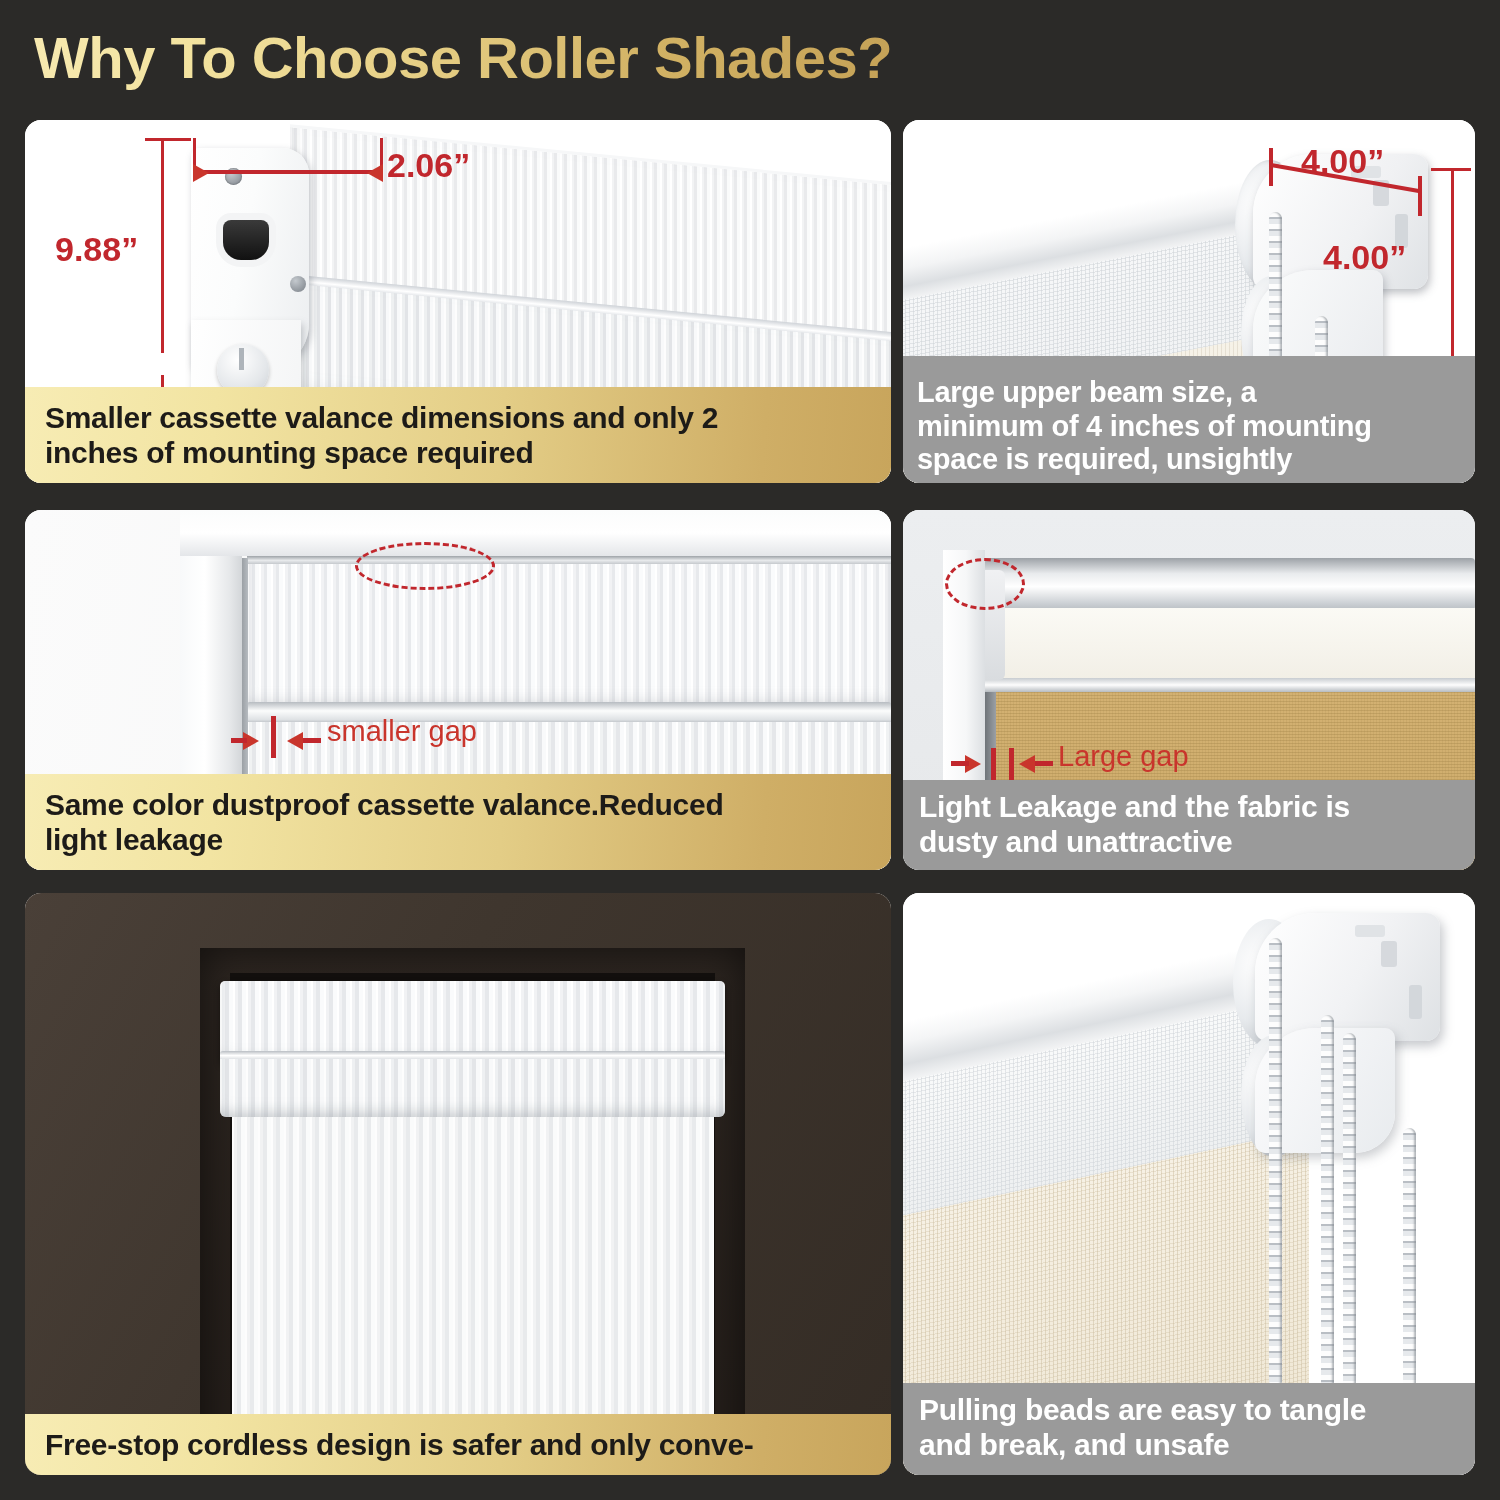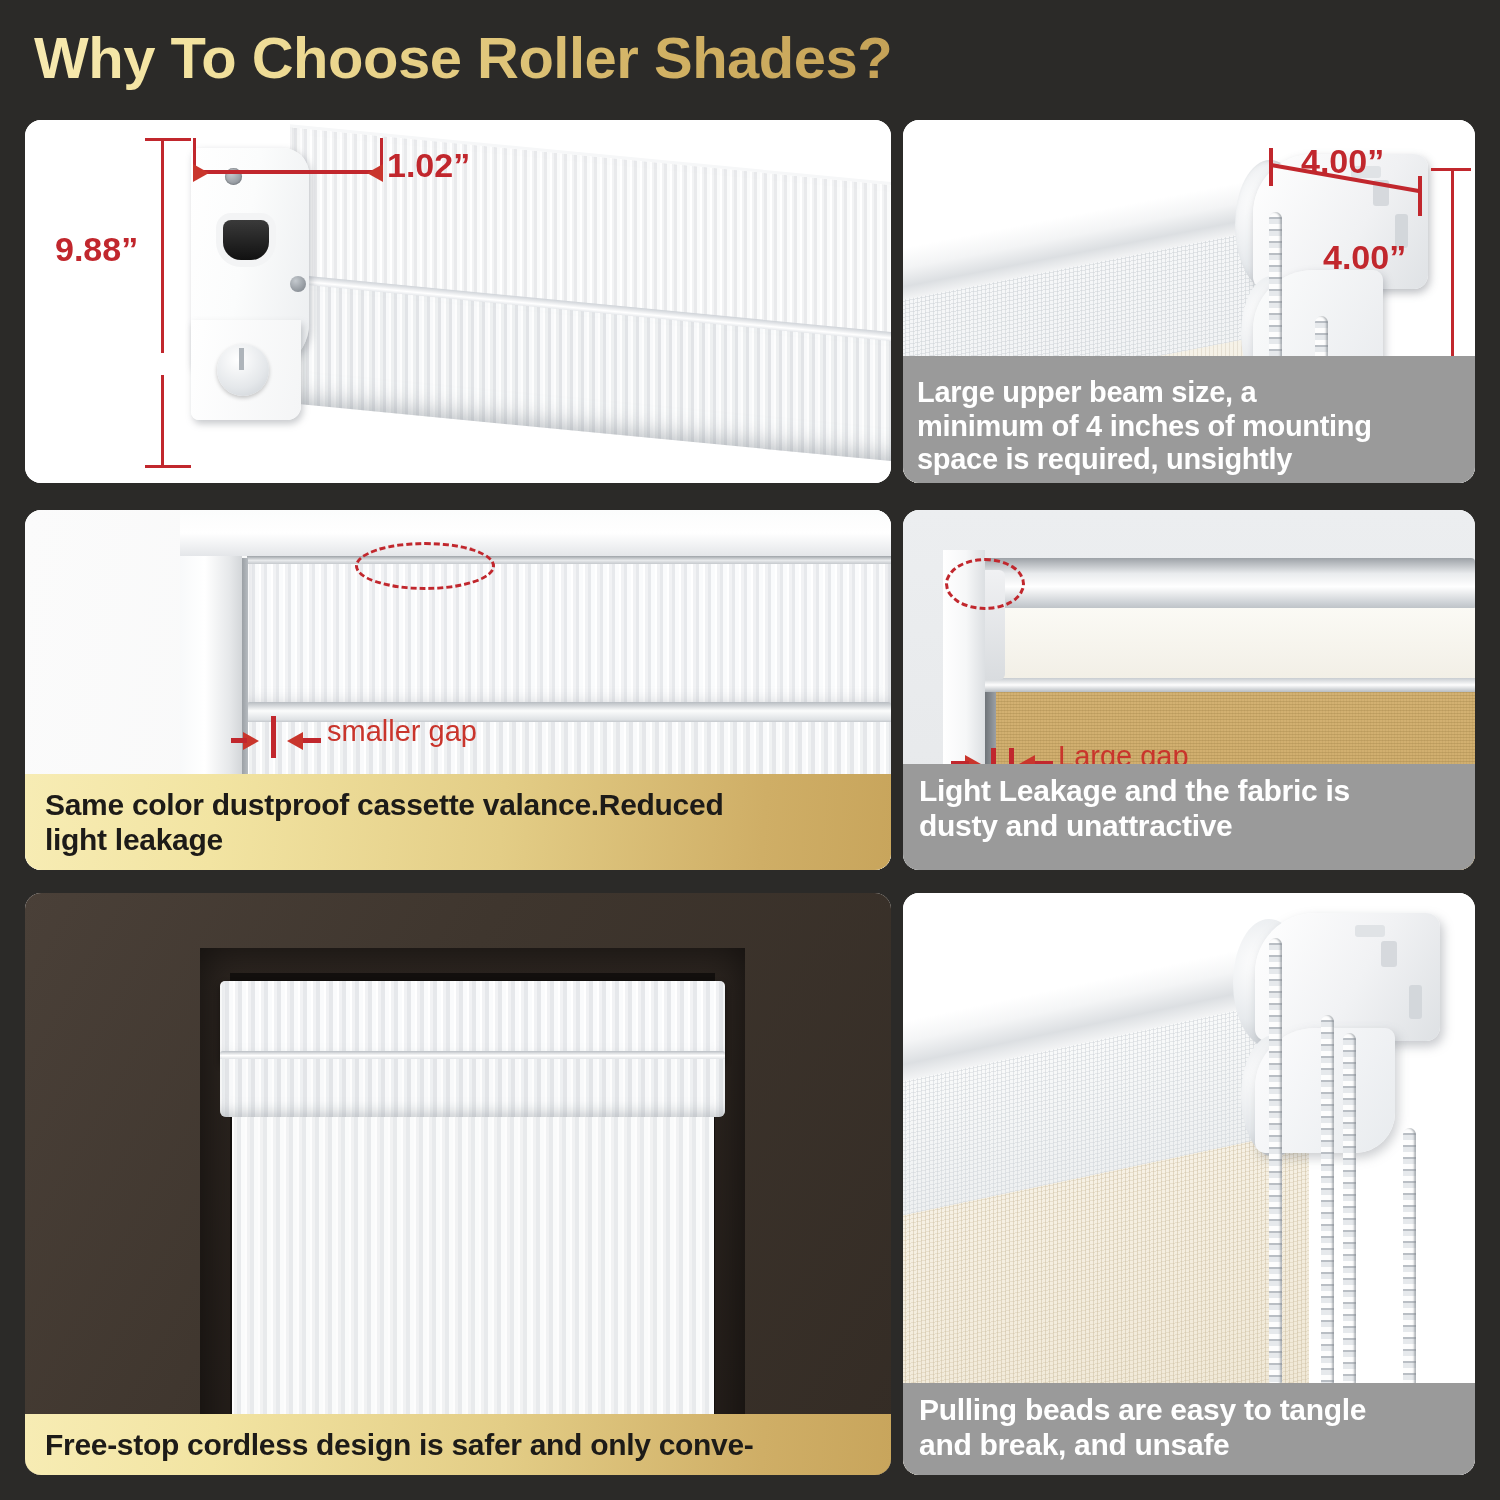--- a/index.html
+++ b/index.html
@@ -354,27 +354,31 @@
       <div class="p1-slot"></div>
       <div class="p1-screw1"></div>
       <div class="p1-screw2"></div>
       <div class="p1-wheel"></div>
 
       <div class="rline" style="left:168px; top:18px; width:3px; height:32px;"></div>
       <div class="rline" style="left:355px; top:18px; width:3px; height:36px;"></div>
       <div class="rline" style="left:168px; top:50px; width:190px; height:4px;"></div>
       <div class="arrow-r" style="left:168px; top:44px;"></div>
       <div class="arrow-l" style="left:342px; top:44px;"></div>
-      <div class="dim" style="left:362px; top:26px;">1.02”</div>
+      <div class="dim" style="left:362px; top:26px;">2.06”</div>
 
       <div class="rline" style="left:136px; top:18px; width:3px; height:215px;"></div>
       <div class="rline" style="left:136px; top:255px; width:3px; height:93px;"></div>
       <div class="rline" style="left:120px; top:18px; width:46px; height:3px;"></div>
       <div class="rline" style="left:120px; top:345px; width:46px; height:3px;"></div>
       <div class="dim" style="left:30px; top:110px;">9.88”</div>
+    </div>
+    <div class="cap gold">
+      <span>Smaller cassette valance dimensions and only 2</span>
+      <span>inches of mounting space required</span>
     </div>
   </div>
 
   <div class="panel" style="left:903px; top:120px; width:572px; height:363px;">
     <div class="photo">
       <div style="position:absolute;inset:0;background:#ffffff;"></div>
       <div class="p2-fabric"></div>
       <div class="p2-fabric2"></div>
       <div class="p2-tube"></div>
       <div class="p2-roll"></div>
@@ -445,21 +449,21 @@
       <div class="dashed-ellipse" style="left:42px; top:48px; width:80px; height:52px;"></div>
 
       <div class="arrow-r" style="left:62px; top:245px;"></div>
       <div class="rline" style="left:48px; top:251px; width:18px; height:5px;"></div>
       <div class="rline" style="left:88px; top:238px; width:5px; height:34px;"></div>
       <div class="rline" style="left:106px; top:238px; width:5px; height:34px;"></div>
       <div class="arrow-l" style="left:116px; top:245px;"></div>
       <div class="rline" style="left:132px; top:251px; width:18px; height:5px;"></div>
       <div class="gapnote" style="left:155px; top:230px;">Large gap</div>
     </div>
-    <div class="cap gray" style="padding:10px 16px 26px 16px;">
+    <div class="cap gray" style="padding:10px 16px 10px 16px;">
       <span>Light Leakage and the fabric is</span>
       <span>dusty and unattractive</span>
     </div>
   </div>
 
   <div class="panel" style="left:25px; top:893px; width:866px; height:582px;">
     <div class="photo">
       <div class="p5-room"></div>
       <div class="p5-recess"></div>
       <div class="p5-inner"></div>

